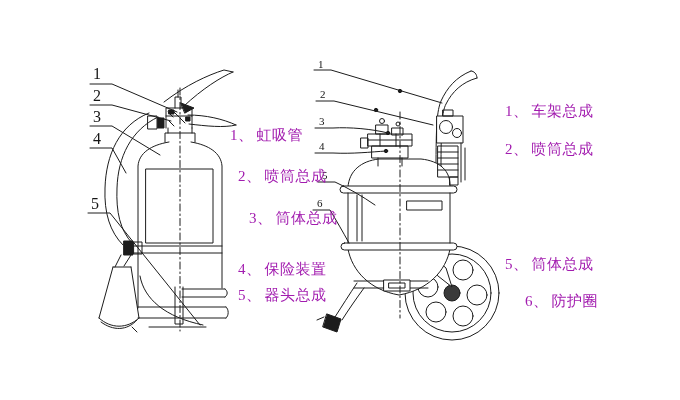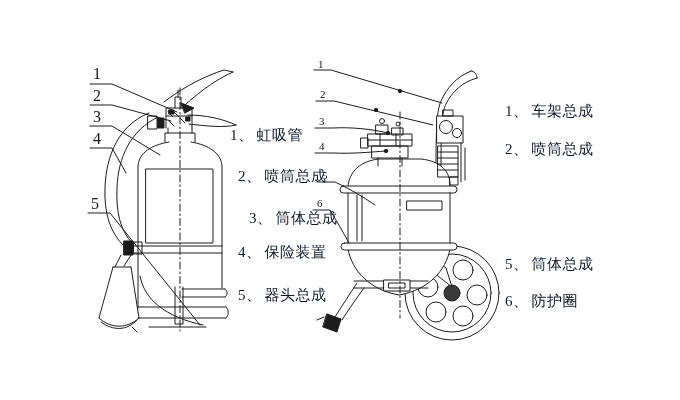--- a/index.html
+++ b/index.html
@@ -4,21 +4,21 @@
 <style>
   html,body{margin:0;padding:0;background:#ffffff;}
   .stage{
     position:relative;width:680px;height:400px;background:#ffffff;overflow:hidden;
     font-family:"Liberation Serif","DejaVu Serif",serif;color:#111111;
   }
   .stage svg{position:absolute;left:0;top:0;}
   .co{position:absolute;color:#151515;line-height:1;white-space:nowrap;}
   .co-l{font-size:16px;}
   .co-r{font-size:11px;}
-  .legend-row{position:absolute;font-size:15px;color:#0f172a;white-space:nowrap;letter-spacing:0.5px;}
+  .legend-row{position:absolute;font-size:15px;color:#a21caf;white-space:nowrap;letter-spacing:0.5px;}
   .legend-num{margin-right:3px;}
 </style>
 </head>
 <body>
 
 <div class="stage">
 
   <svg width="680" height="400" viewBox="0 0 680 400" fill="none" stroke="#1c1c1c" stroke-width="1" stroke-linecap="round" stroke-linejoin="round">
 
     <g>
@@ -188,33 +188,33 @@
 
   <div class="legend-row" style="left:230px;top:126px">
     <span class="legend-num">1、</span><span>虹吸管</span>
   </div>
   <div class="legend-row" style="left:238px;top:167px">
     <span class="legend-num">2、</span><span>喷筒总成</span>
   </div>
   <div class="legend-row" style="left:249px;top:209px">
     <span class="legend-num">3、</span><span>筒体总成</span>
   </div>
-  <div class="legend-row" style="left:238px;top:243px">
+  <div class="legend-row" style="left:238px;top:260px">
     <span class="legend-num">4、</span><span>保险装置</span>
   </div>
   <div class="legend-row" style="left:238px;top:286px">
     <span class="legend-num">5、</span><span>器头总成</span>
   </div>
 
   <div class="legend-row" style="left:505px;top:102px">
     <span class="legend-num">1、</span><span>车架总成</span>
   </div>
   <div class="legend-row" style="left:505px;top:140px">
     <span class="legend-num">2、</span><span>喷筒总成</span>
   </div>
   <div class="legend-row" style="left:505px;top:255px">
     <span class="legend-num">5、</span><span>筒体总成</span>
   </div>
-  <div class="legend-row" style="left:505px;top:292px">
+  <div class="legend-row" style="left:525px;top:292px">
     <span class="legend-num">6、</span><span>防护圈</span>
   </div>
 
 </div>
 
 </body></html>

